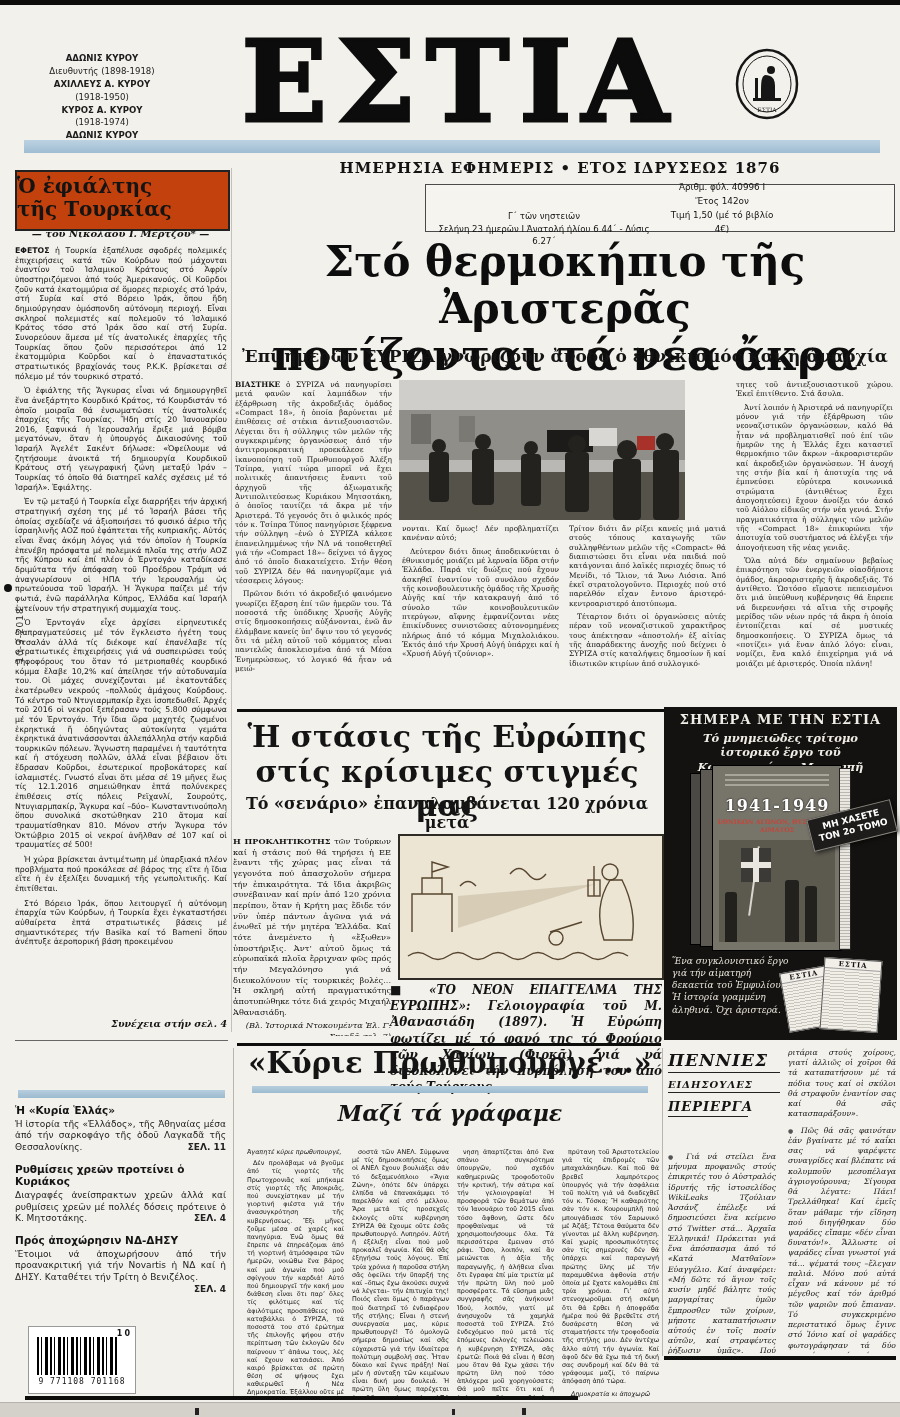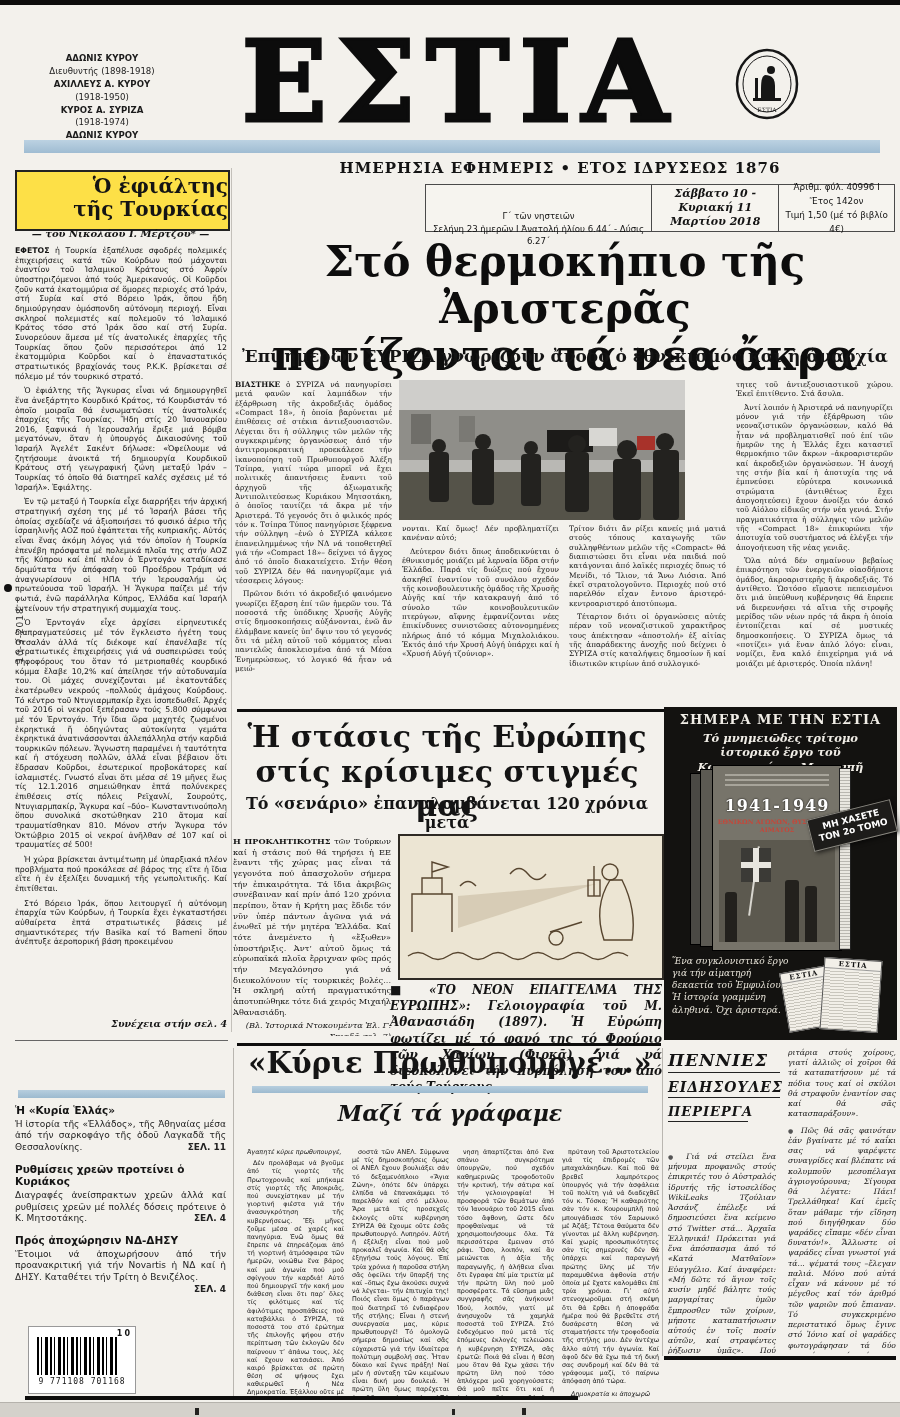--- a/index.html
+++ b/index.html
@@ -19,22 +19,22 @@
   .seal{left:735px;top:48px;}
   .bluebar{left:24px;top:140px;width:856px;height:13px;background:linear-gradient(180deg,#bcd2e2,#9fbcd2);}
   .tagline{left:240px;top:159px;width:640px;text-align:center;font-size:15px;letter-spacing:1px;font-weight:bold;}
   .inforow{left:425px;top:184px;width:468px;height:46px;display:flex;border:1px solid #4a4a4a;background:#f6f4ef;}
   .inforow .cell{display:flex;flex-direction:column;justify-content:center;text-align:center;padding:2px 4px;}
   .cell1{width:228px;font-size:8.6px;line-height:1.5;margin-top:42px;}
   .cell2{width:124px;border-left:1px solid #4a4a4a;border-right:1px solid #4a4a4a;
          font-style:italic;font-weight:bold;font-size:11px;line-height:1.3;}
   .cell3{width:112px;font-size:8.8px;line-height:1.6;}
   
-  .leftbox{left:15px;top:170px;width:211px;height:54px;border:2px solid #222;background:#fde047;
-           text-align:right;padding-top:3px;}
+  .leftbox{left:15px;top:170px;width:211px;height:54px;border:2px solid #222;background:#c2410c;
+           text-align:left;padding-top:3px;}
   .leftbox .t{font-size:20px;font-weight:bold;line-height:1.15;}
   .leftby{left:15px;top:228px;width:211px;text-align:center;font-size:10px;font-weight:bold;font-style:italic;}
   .leftbody{left:15px;top:246px;width:212px;height:772px;overflow:hidden;font-size:7.8px;line-height:1.24;}
   .leftbody p{margin:0 0 5px 0;text-indent:9px;}
   .leftbody p.first{text-indent:0;}
   .leadword{font-weight:bold;}
   .contin{left:15px;top:1018px;width:212px;text-align:right;font-size:9.5px;font-weight:bold;font-style:italic;}
   .vrule-left{left:231px;top:168px;width:1px;height:864px;background:#c3c0ba;}
   .vdate{left:-30px;top:630px;width:100px;text-align:center;font-size:9px;color:#2c2c2c;
          transform:rotate(-90deg);letter-spacing:1px;}
@@ -119,21 +119,21 @@
   .let-sub{left:240px;top:1100px;width:420px;text-align:center;font-size:22px;font-weight:bold;font-style:italic;}
   .lcol{top:1148px;width:97px;height:252px;overflow:hidden;font-size:6.4px;line-height:1.28;}
   .lcol p{margin:0 0 3px 0;text-indent:6px;}
   .lc1{left:247px;} .lc2{left:352px;} .lc3{left:457px;} .lc4{left:562px;}
   .salut{font-style:italic;text-indent:0 !important;}
   .signoff{text-align:center;font-style:italic;text-indent:0 !important;margin-top:5px !important;}
   .rule-letter{left:25px;top:1396px;width:553px;height:4px;background:#0d0d0c;}
   
   .pen-head{left:668px;top:1050px;width:112px;font-style:italic;font-weight:bold;}
   .pen-head div{border-bottom:1.5px solid #222;padding-bottom:2px;margin-bottom:6px;letter-spacing:1px;}
-  .ph1{font-size:17px;} .ph2{font-size:14px;} .ph3{font-size:13px;width:80px;}
+  .ph1{font-size:17px;} .ph2{font-size:10px;} .ph3{font-size:13px;width:80px;}
   .pcol{top:1048px;width:108px;height:306px;overflow:hidden;font-family:"DejaVu Serif",serif;font-style:italic;
         font-size:7.7px;line-height:1.33;}
   .pcol p{margin:0 0 6px 0;}
   .pc1{left:668px;top:1152px;height:202px;}
   .pc2{left:788px;}
   .bullet:before{content:"● ";font-size:6px;color:#555;}
   .rule-pen{left:664px;top:1356px;width:232px;height:4px;background:#0d0d0c;}
   
   .bstrip{left:0;top:1402px;width:900px;height:15px;background:#d4d1cb;border-top:1px solid #b5b2ac;}
   .mark{position:absolute;background:#22211f;}
@@ -146,21 +146,21 @@
 <div class="page">
 
   <div class="abs topstrip"></div>
   <div class="abs ghost serif">ΕΣΤΙΑ</div>
 
   <div class="abs founders sans">
       <div>ΑΔΩΝΙΣ ΚΥΡΟΥ</div>
       <div>Διευθυντής (1898-1918)</div>
       <div>ΑΧΙΛΛΕΥΣ Α. ΚΥΡΟΥ</div>
       <div>(1918-1950)</div>
-      <div>ΚΥΡΟΣ Α. ΣΥΡΙΖΑ</div>
+      <div>ΚΥΡΟΣ Α. ΚΥΡΟΥ</div>
       <div>(1918-1974)</div>
       <div>ΑΔΩΝΙΣ ΚΥΡΟΥ</div>
       <div>(1974-1997)</div>
     </div>
   <div class="abs masthead-title serif">ΕΣΤΙΑ</div>
   <div class="abs seal" title="">
     <svg width="64" height="72" viewBox="0 0 64 72">
       <ellipse cx="32" cy="36" rx="30" ry="34" fill="#f3f1ec" stroke="#161616" stroke-width="2.5"></ellipse>
       <ellipse cx="32" cy="36" rx="24" ry="28" fill="none" stroke="#161616" stroke-width="1"></ellipse>
       <circle cx="36" cy="22" r="4" fill="#161616"></circle>
@@ -170,24 +170,20 @@
       <text x="32" y="64" text-anchor="middle" font-size="6" font-family="DejaVu Serif,serif" fill="#161616">ΕΣΤΙΑ</text>
     </svg>
   </div>
   <div class="abs bluebar"></div>
   <div class="abs tagline serif">ΗΜΕΡΗΣΙΑ ΕΦΗΜΕΡΙΣ • ΕΤΟΣ ΙΔΡΥΣΕΩΣ 1876</div>
 
   <div class="abs inforow">
     <div class="cell cell1">
       <div>Γ΄ τῶν νηστειῶν</div>
       <div>Σελήνη 23 ἡμερῶν Ι Ἀνατολή ἡλίου 6.44΄ - Δύσις 6.27΄</div>
-    </div>
-    <div class="cell cell2 serif">
-      <div>Σάββατο 10 - Κυριακή 11</div>
-      <div>Μαρτίου 2018</div>
     </div>
     <div class="cell cell3">
       <div>Ἀριθμ. φύλ. 40996 Ι Ἔτος 142ον</div>
       <div>Τιμή 1,50 (μέ τό βιβλίο 4€)</div>
     </div>
   </div>
 
   <div class="abs leftbox serif">
     <div class="t">Ὁ ἐφιάλτης</div>
     <div class="t">τῆς Τουρκίας</div>

